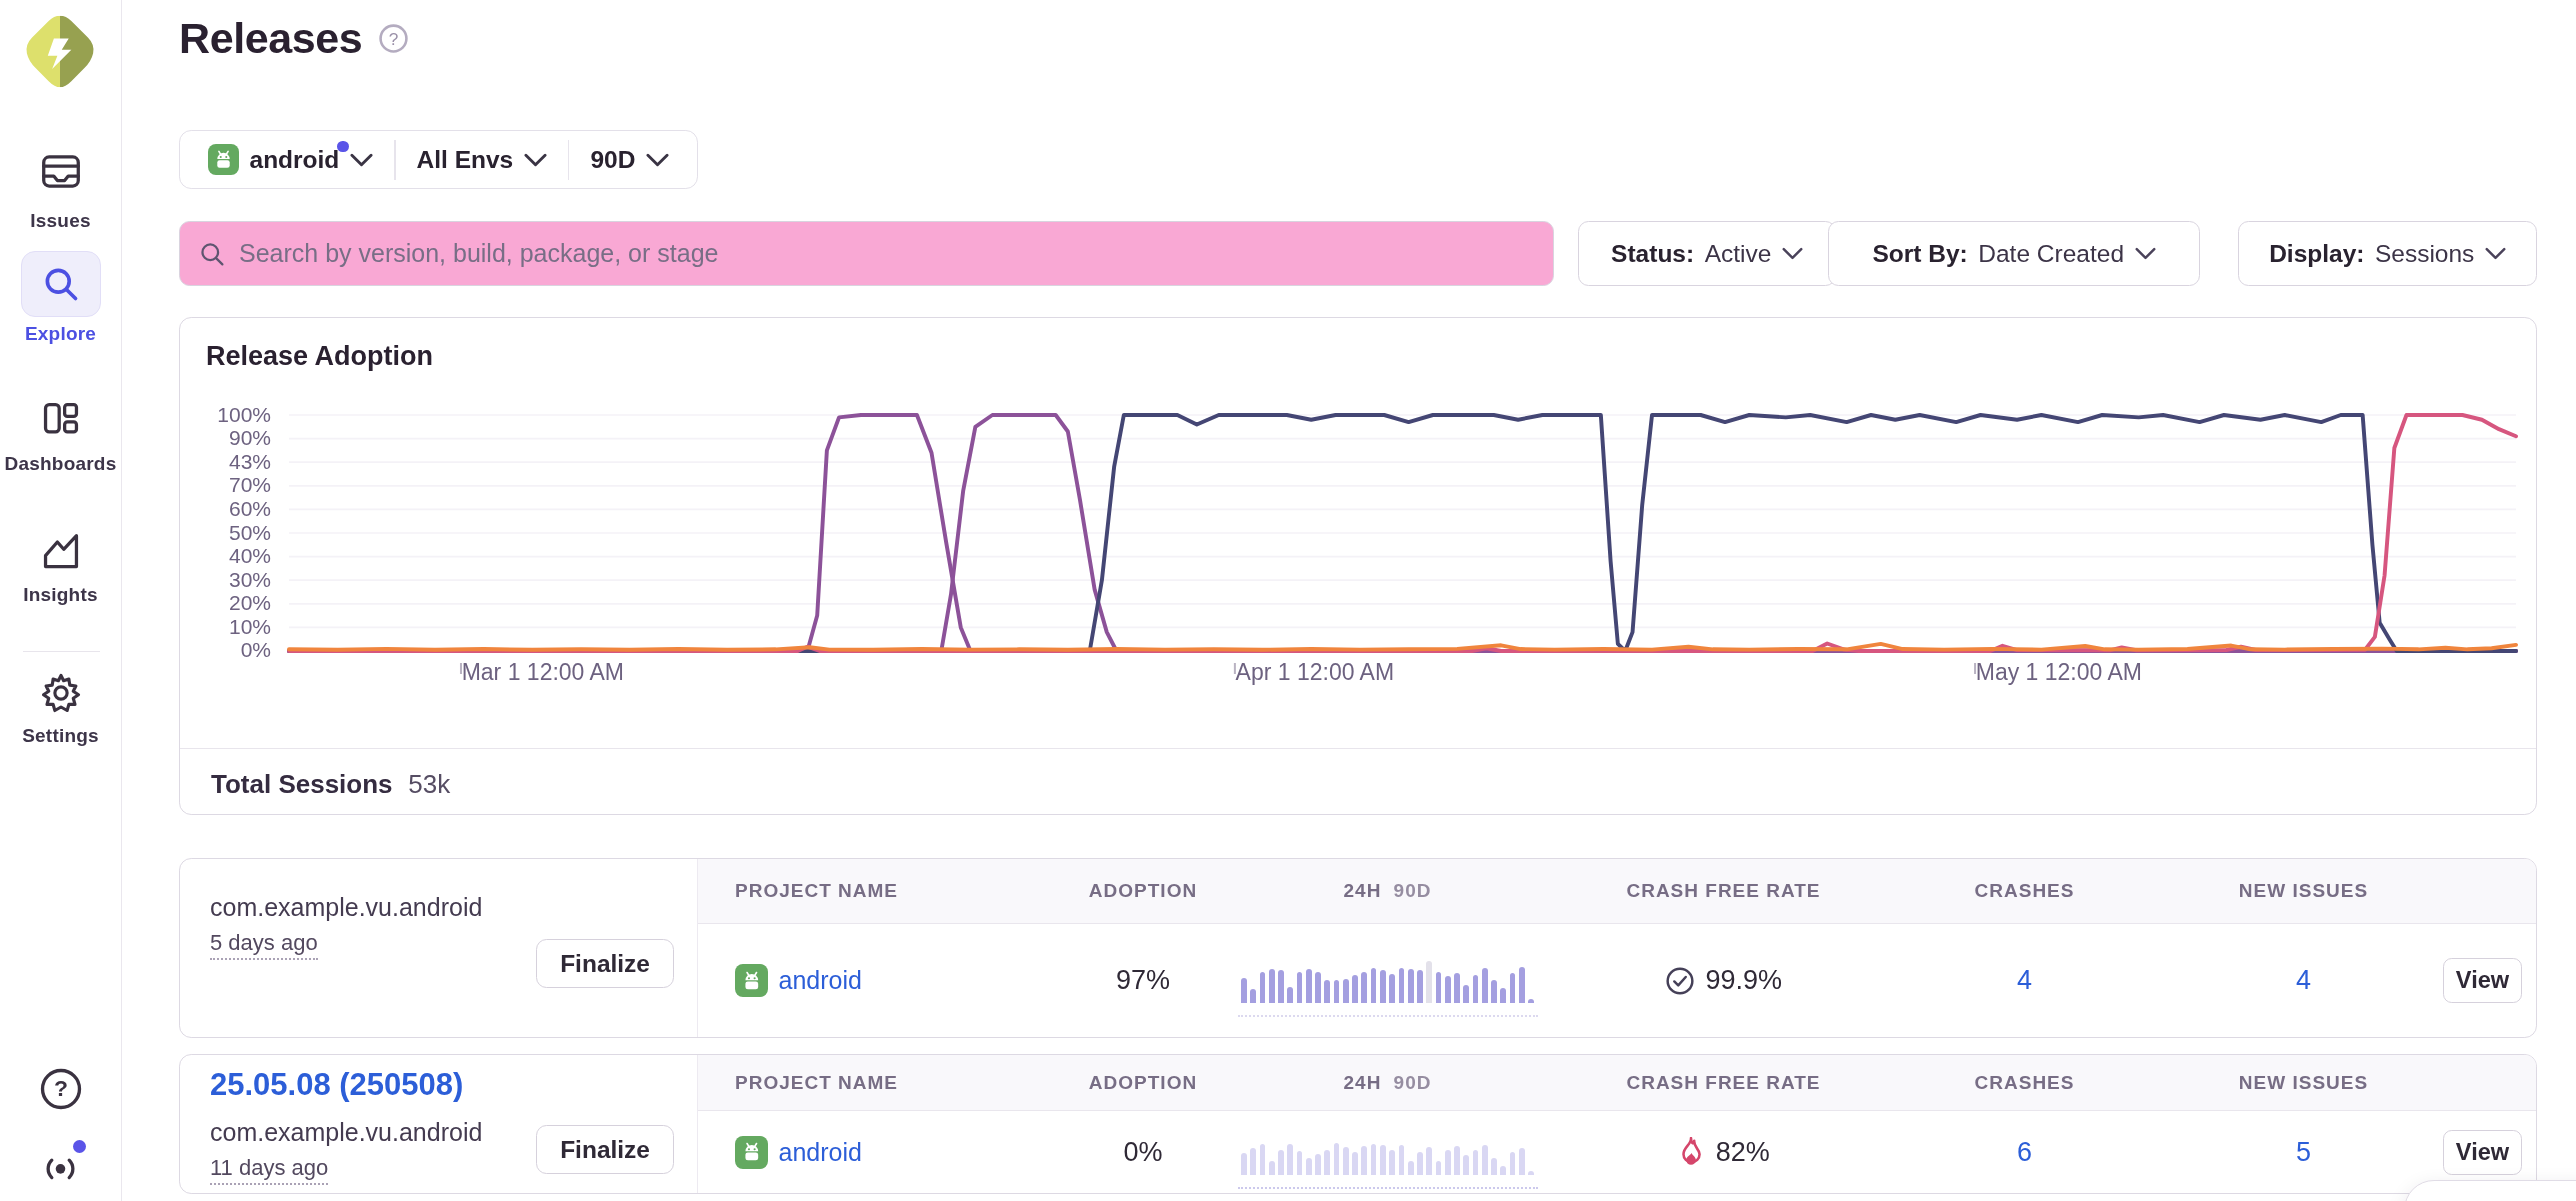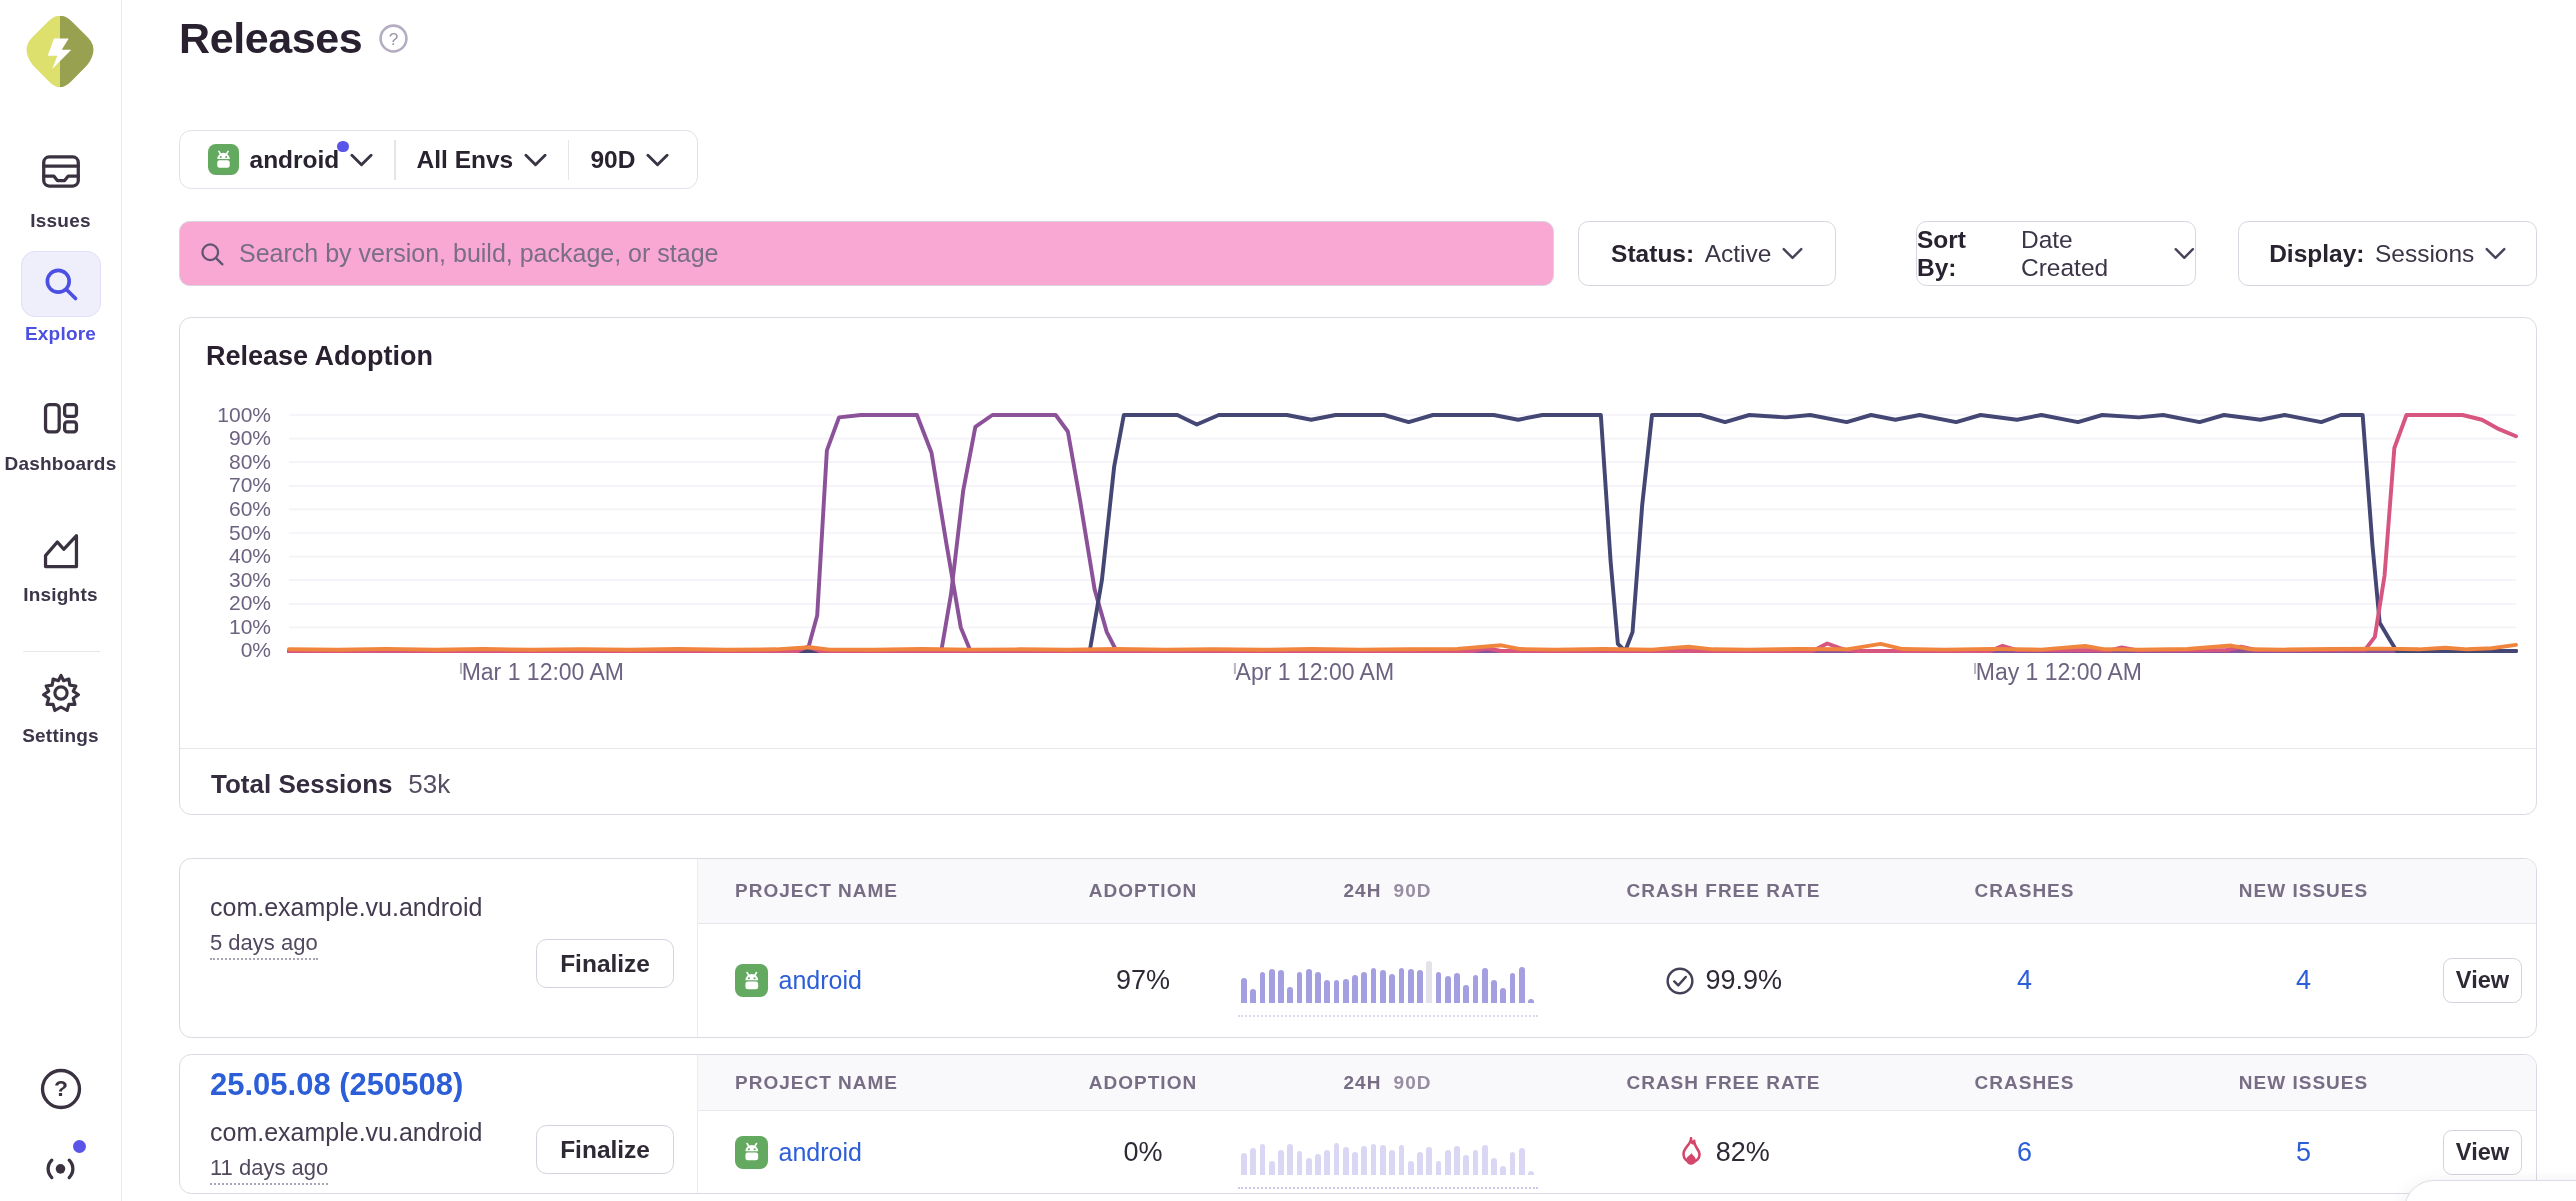--- a/index.html
+++ b/index.html
@@ -243,21 +243,21 @@
   <input type="text" value="" placeholder="Search by version, build, package, or stage" style="">
 </div>
 
 <div class="ctrl-btn" style="left:1578px; width:258px">
   <span class="cl">Status:</span>
   <span class="cv">Active</span>
   <svg width="21" height="13" viewBox="0 0 24 14">
     <path d="M2 2 L12 12 L22 2" fill="none" stroke="#4a425a" stroke-width="2.8" stroke-linecap="round" stroke-linejoin="round"></path>
   </svg>
 </div>
-<div class="ctrl-btn" style="left:1916px; width:280px">
+<div class="ctrl-btn" style="left:1828px; width:372px">
   <span class="cl">Sort By:</span>
   <span class="cv">Date Created</span>
   <svg width="21" height="13" viewBox="0 0 24 14">
     <path d="M2 2 L12 12 L22 2" fill="none" stroke="#4a425a" stroke-width="2.8" stroke-linecap="round" stroke-linejoin="round"></path>
   </svg>
 </div>
 <div class="ctrl-btn" style="left:2238px; width:299px">
   <span class="cl">Display:</span>
   <span class="cv">Sessions</span>
   <svg width="21" height="13" viewBox="0 0 24 14">
@@ -287,21 +287,21 @@
     </svg>
   <div id="y-labels">
       <span class="ylab" style="top:320px">0%</span>
       <span class="ylab" style="top:297px">10%</span>
       <span class="ylab" style="top:273px">20%</span>
       <span class="ylab" style="top:250px">30%</span>
       <span class="ylab" style="top:226px">40%</span>
       <span class="ylab" style="top:203px">50%</span>
       <span class="ylab" style="top:179px">60%</span>
       <span class="ylab" style="top:155px">70%</span>
-      <span class="ylab" style="top:132px">80%</span>
+      <span class="ylab" style="top:132px">43%</span>
       <span class="ylab" style="top:108px">90%</span>
       <span class="ylab" style="top:85px">100%</span>
     </div>
   <div id="x-ticks">
       <div class="xtick" style="left:362px">
         <i></i>
         <span>Mar 1 12:00 AM</span>
       </div>
       <div class="xtick" style="left:1134px">
         <i></i>

